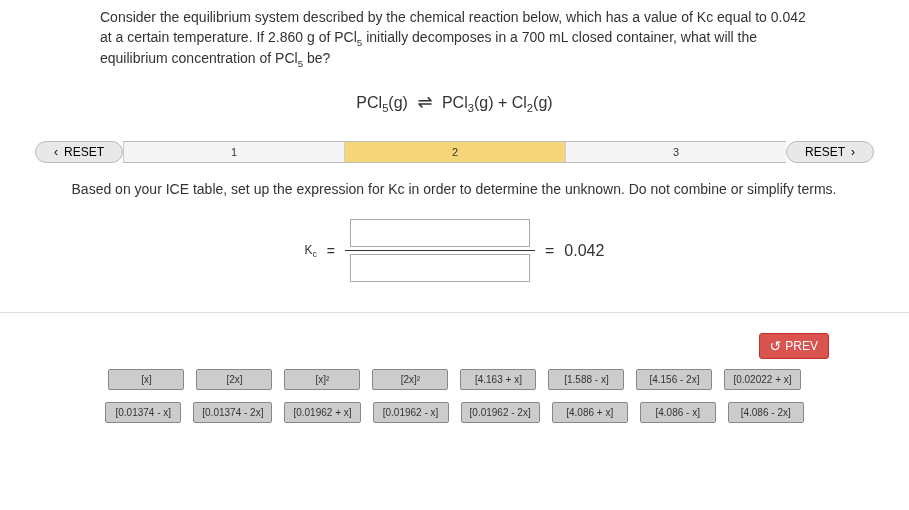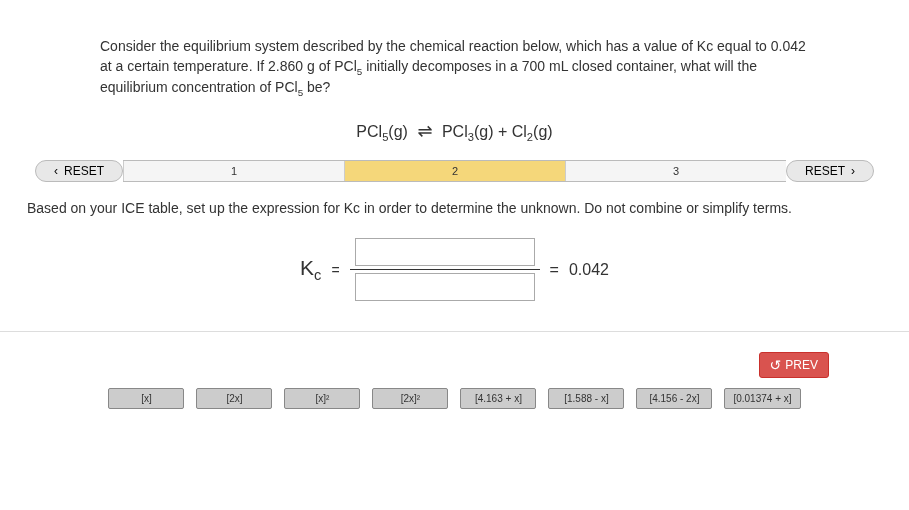--- a/index.html
+++ b/index.html
@@ -9,30 +9,30 @@
     }
     body {
       font-family: Arial, sans-serif;
       font-size: 14px;
       color: #333;
       width: 909px;
       height: 510px;
       background: #fff;
     }
     .question-area {
-      padding: 37px 100px 10px 100px;
+      padding: 8px 100px 10px 100px;
     }
     .question-text {
       line-height: 1.4;
       margin-bottom: 20px;
     }
     .reaction {
       text-align: center;
       font-size: 16px;
-      margin-bottom: 5px;
+      margin-bottom: 15px;
     }
     .sub {
       font-size: 0.7em;
       vertical-align: sub;
     }
     .arrow {
       font-size: 18px;
       padding: 0 5px;
     }
     .nav-bar {
@@ -66,32 +66,33 @@
       text-align: center;
       font-size: 11px;
       line-height: 20px;
       background: #f5f5f5;
       border-left: 1px solid #ccc;
     }
     .step-seg.active {
       background: #f5d77a;
     }
     .instruction {
-      padding: 5px 35px 20px 27px;
+      padding: 5px 35px 20px 34px;
       line-height: 1.4;
+      text-align: center;
     }
     .equation-area {
       display: flex;
       align-items: center;
       justify-content: center;
       gap: 10px;
       margin-bottom: 30px;
     }
     .kc-label {
-      font-size: 21px;
+      font-size: 12px;
     }
     .fraction {
       display: flex;
       flex-direction: column;
       align-items: center;
     }
     .drop-zone {
       width: 180px;
       height: 28px;
       border: 1px solid #aaa;
@@ -215,15 +216,25 @@
     </button>
   </div>
   <div class="tiles-row">
     <div class="tile">[x]</div>
     <div class="tile">[2x]</div>
     <div class="tile">[x]²</div>
     <div class="tile">[2x]²</div>
     <div class="tile">[4.163 + x]</div>
     <div class="tile">[1.588 - x]</div>
     <div class="tile">[4.156 - 2x]</div>
-    <div class="tile">[0.01374 + x]</div>
+    <div class="tile">[0.02022 + x]</div>
+  </div>
+  <div class="tiles-row">
+    <div class="tile">[0.01374 - x]</div>
+    <div class="tile">[0.01374 - 2x]</div>
+    <div class="tile">[0.01962 + x]</div>
+    <div class="tile">[0.01962 - x]</div>
+    <div class="tile">[0.01962 - 2x]</div>
+    <div class="tile">[4.086 + x]</div>
+    <div class="tile">[4.086 - x]</div>
+    <div class="tile">[4.086 - 2x]</div>
   </div>
 </div>
 
 </body></html>

